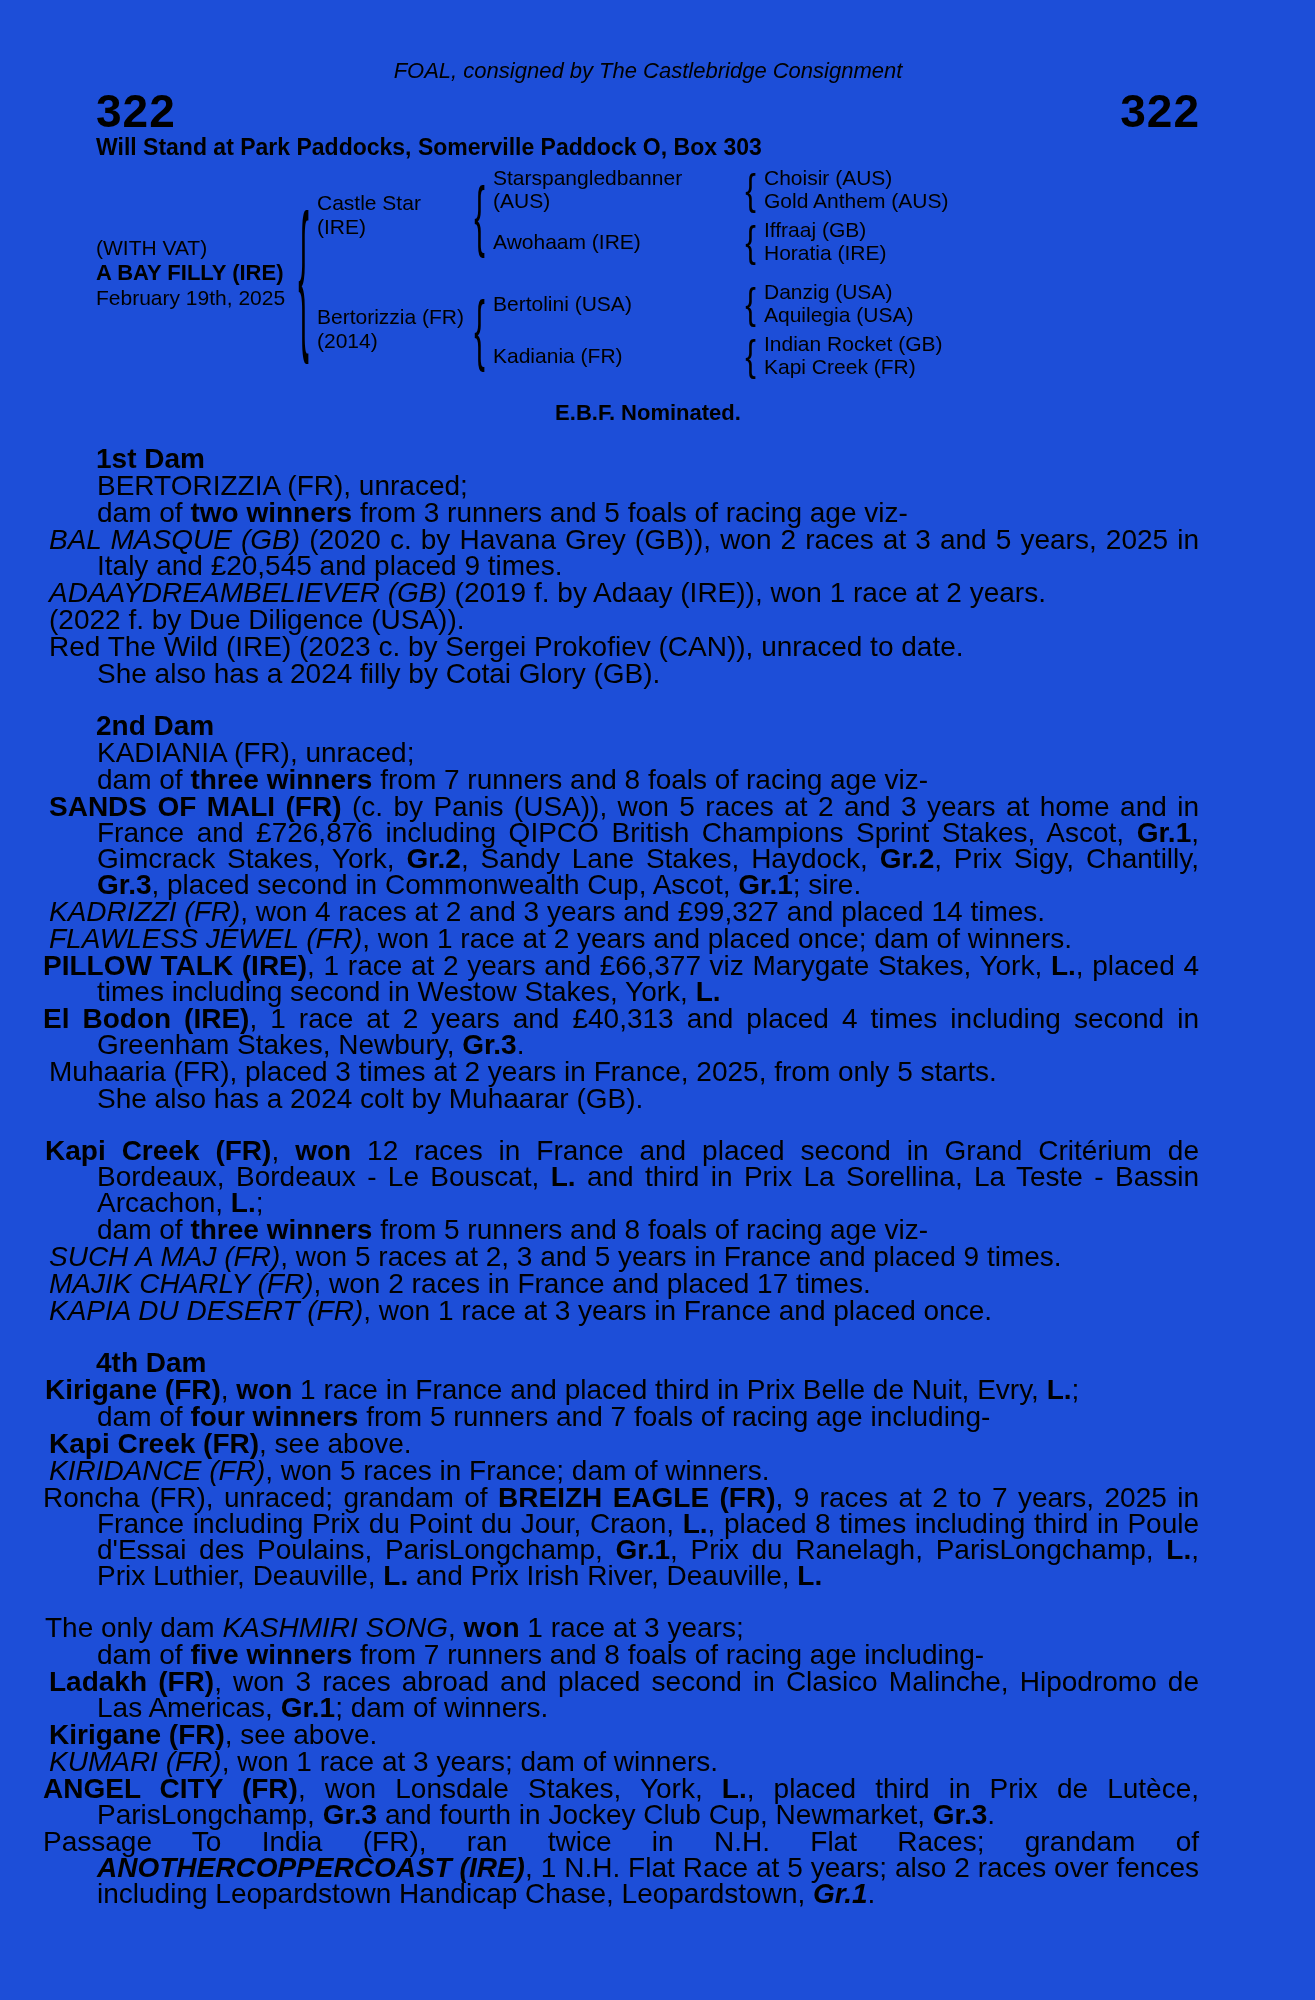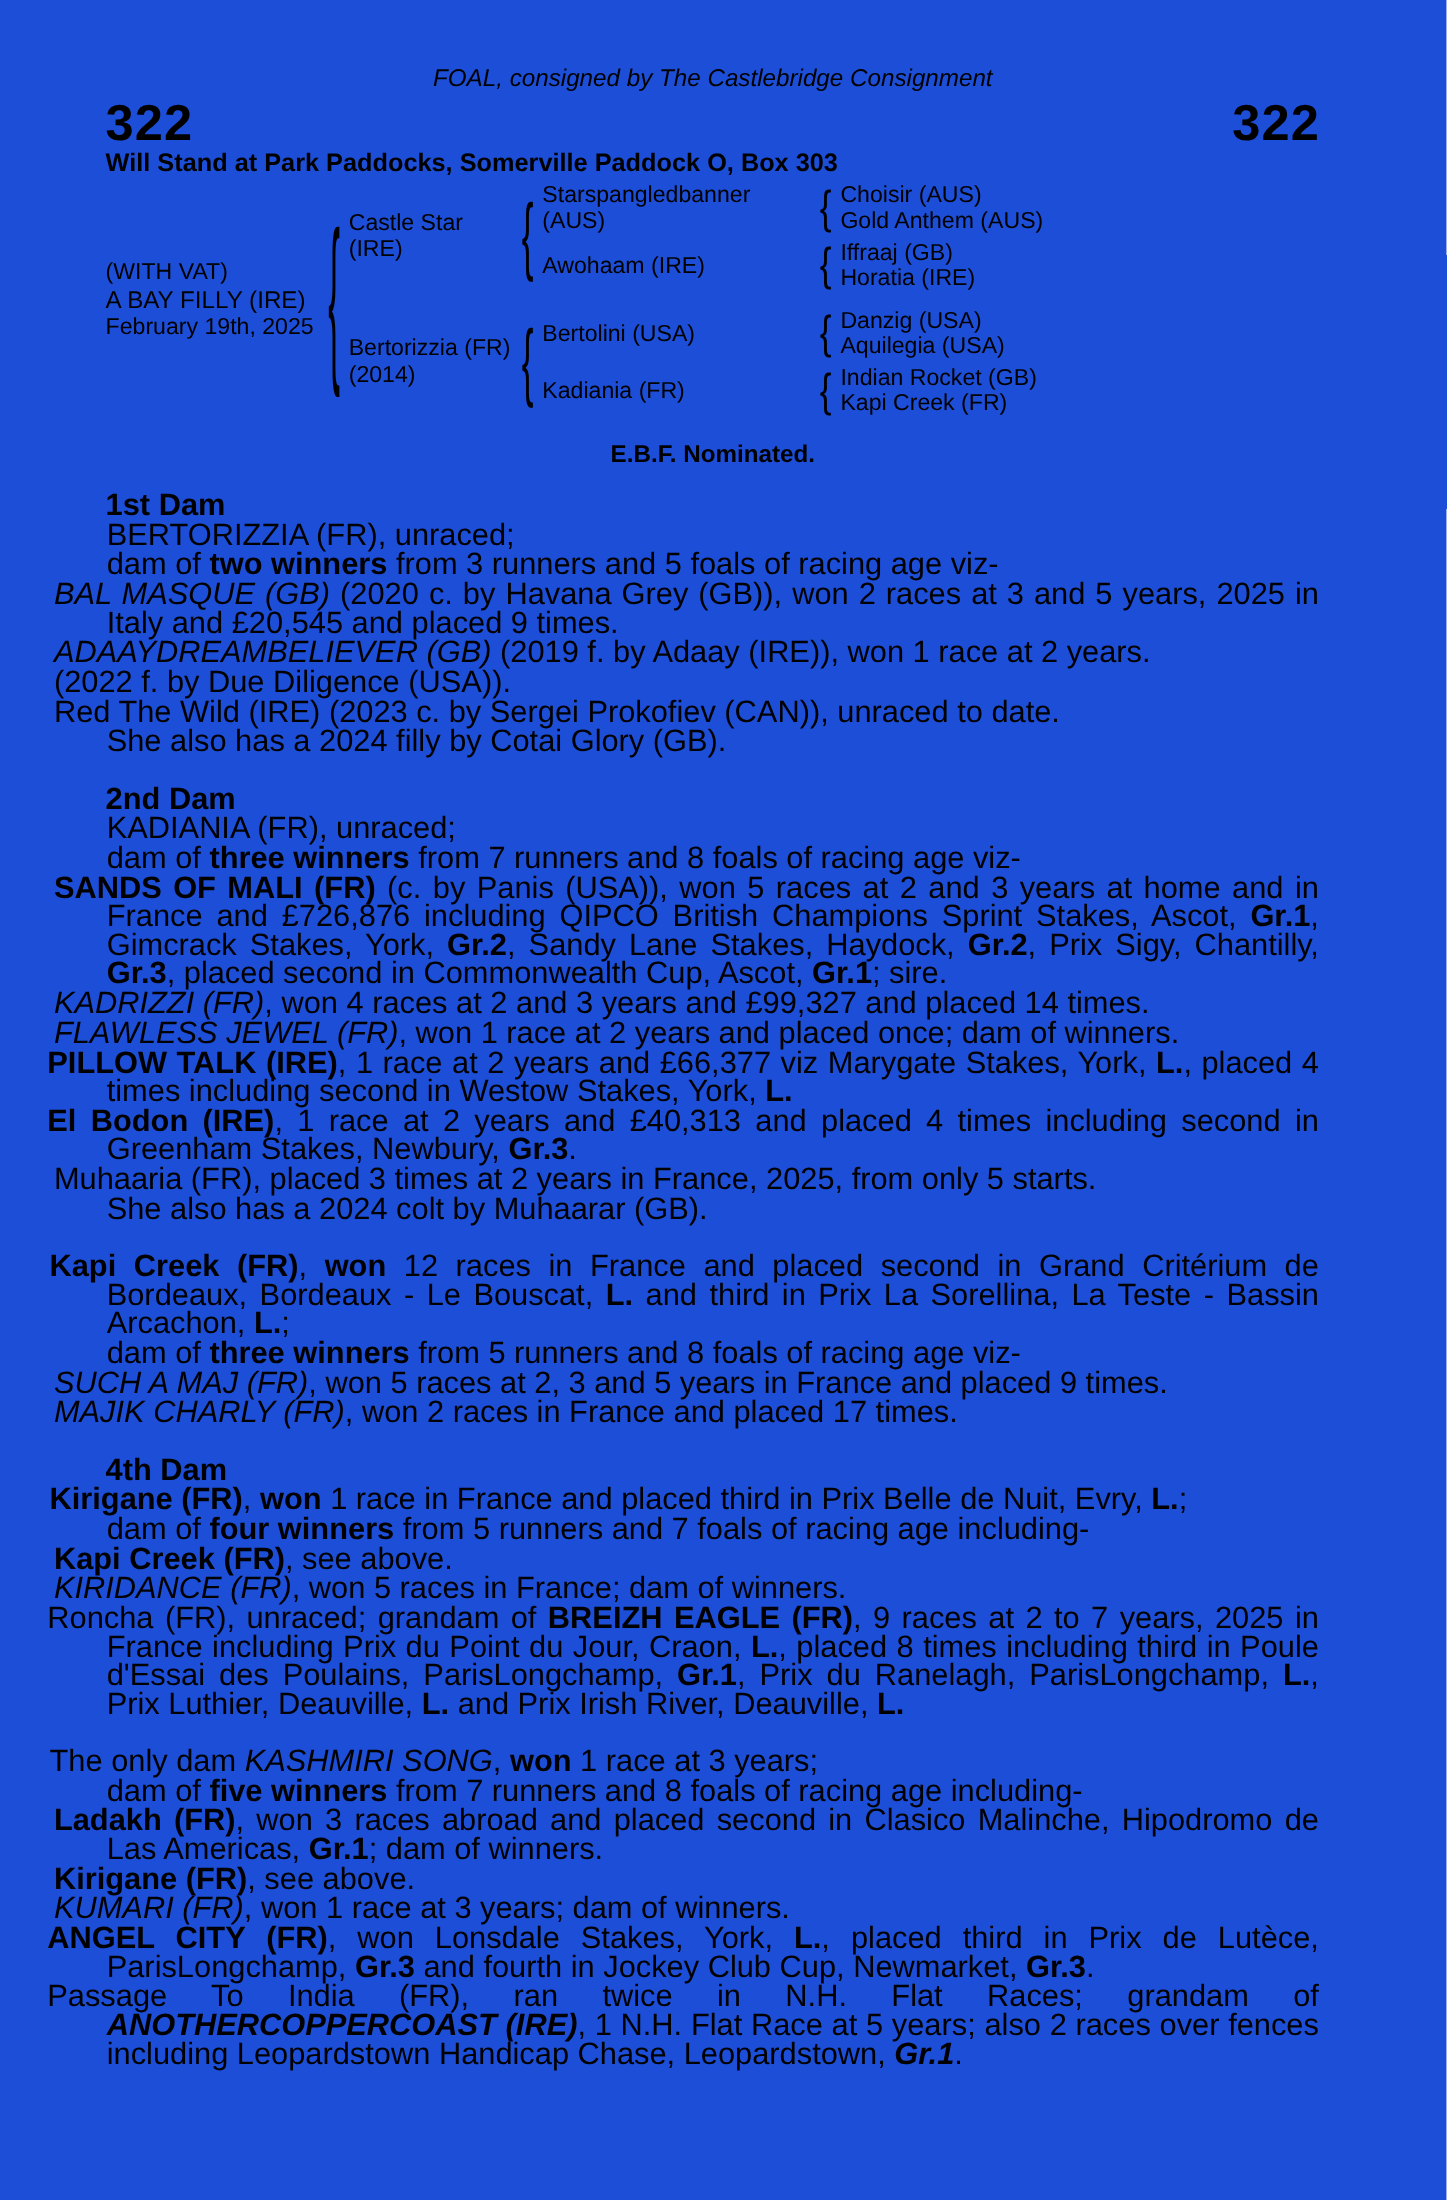--- a/index.html
+++ b/index.html
@@ -15,21 +15,21 @@
     overflow:hidden;
   }
   .consignor{text-align:center;font-style:italic;font-size:22px;line-height:26px;}
   .lot-row{display:flex;justify-content:space-between;align-items:flex-start;margin-top:4px;}
   .lot-number{font-size:46px;font-weight:700;line-height:1;letter-spacing:1px;}
   .stand-line{font-size:23px;font-weight:700;line-height:26px;}
 
   
   .pedigree{display:flex;align-items:center;font-size:21px;margin-top:6px;}
   .subject{width:195px;flex:0 0 auto;line-height:25px;}
-  .subject .sname{font-weight:400;font-size:22px;}
+  .subject .sname{font-weight:700;font-size:22px;}
   .parents{flex:1 1 auto;display:flex;flex-direction:column;gap:16px;}
   .parent-row{display:flex;align-items:center;}
   .pname{width:150px;flex:0 0 auto;line-height:24px;}
   .gps{flex:1 1 auto;display:flex;flex-direction:column;gap:6px;}
   .gp-row{display:flex;align-items:center;}
   .gpname{width:245px;flex:0 0 auto;line-height:23px;}
   .ggps{flex:1 1 auto;line-height:23px;}
   .brace{flex:0 0 auto;width:26px;text-align:center;line-height:0;user-select:none;}
   .brace>span{display:inline-block;font-size:40px;line-height:1;font-weight:400;}
   .brace.small>span{transform:scaleY(1.05) scaleX(0.8);}
@@ -152,20 +152,21 @@
         <p class="para i2"><span class="sb">PILLOW TALK (IRE)</span><span>, 1 race at 2 years and £66,377 viz Marygate Stakes, York, </span><span class="sb">L.</span><span>, placed 4 times including second in Westow Stakes, York, </span><span class="sb">L.</span></p>
         <p class="para i2"><span class="sb">El Bodon (IRE)</span><span>, 1 race at 2 years and £40,313 and placed 4 times including second in Greenham Stakes, Newbury, </span><span class="sb">Gr.3</span><span>.</span></p>
         <p class="para i1"><span>Muhaaria (FR), placed 3 times at 2 years in France, 2025, from only 5 starts.</span></p>
         <p class="para i0"><span>She also has a 2024 colt by Muhaarar (GB).</span></p>
       </div>
       <div class="section">
         <p class="para h0"><span class="sb">Kapi Creek (FR)</span><span>, </span><span class="sb">won</span><span> 12 races in France and placed second in Grand Critérium de Bordeaux, Bordeaux - Le Bouscat, </span><span class="sb">L.</span><span> and third in Prix La Sorellina, La Teste - Bassin Arcachon, </span><span class="sb">L.</span><span>;</span></p>
         <p class="para i0"><span>dam of </span><span class="sb">three winners</span><span> from 5 runners and 8 foals of racing age viz-</span></p>
         <p class="para i1"><span class="si">SUCH A MAJ (FR)</span><span>, won 5 races at 2, 3 and 5 years in France and placed 9 times.</span></p>
         <p class="para i1"><span class="si">MAJIK CHARLY (FR)</span><span>, won 2 races in France and placed 17 times.</span></p>
+        <p class="para i1"><span class="si">KAPIA DU DESERT (FR)</span><span>, won 1 race at 3 years in France and placed once.</span></p>
       </div>
       <div class="section">
         <div class="dam-heading">4th Dam</div>
         <p class="para h0"><span class="sb">Kirigane (FR)</span><span>, </span><span class="sb">won</span><span> 1 race in France and placed third in Prix Belle de Nuit, Evry, </span><span class="sb">L.</span><span>;</span></p>
         <p class="para i0"><span>dam of </span><span class="sb">four winners</span><span> from 5 runners and 7 foals of racing age including-</span></p>
         <p class="para i1"><span class="sb">Kapi Creek (FR)</span><span>, see above.</span></p>
         <p class="para i1"><span class="si">KIRIDANCE (FR)</span><span>, won 5 races in France; dam of winners.</span></p>
         <p class="para i2"><span>Roncha (FR), unraced; grandam of </span><span class="sb">BREIZH EAGLE (FR)</span><span>, 9 races at 2 to 7 years, 2025 in France including Prix du Point du Jour, Craon, </span><span class="sb">L.</span><span>, placed 8 times including third in Poule d'Essai des Poulains, ParisLongchamp, </span><span class="sb">Gr.1</span><span>, Prix du Ranelagh, ParisLongchamp, </span><span class="sb">L.</span><span>, Prix Luthier, Deauville, </span><span class="sb">L.</span><span> and Prix Irish River, Deauville, </span><span class="sb">L.</span></p>
       </div>
       <div class="section">

